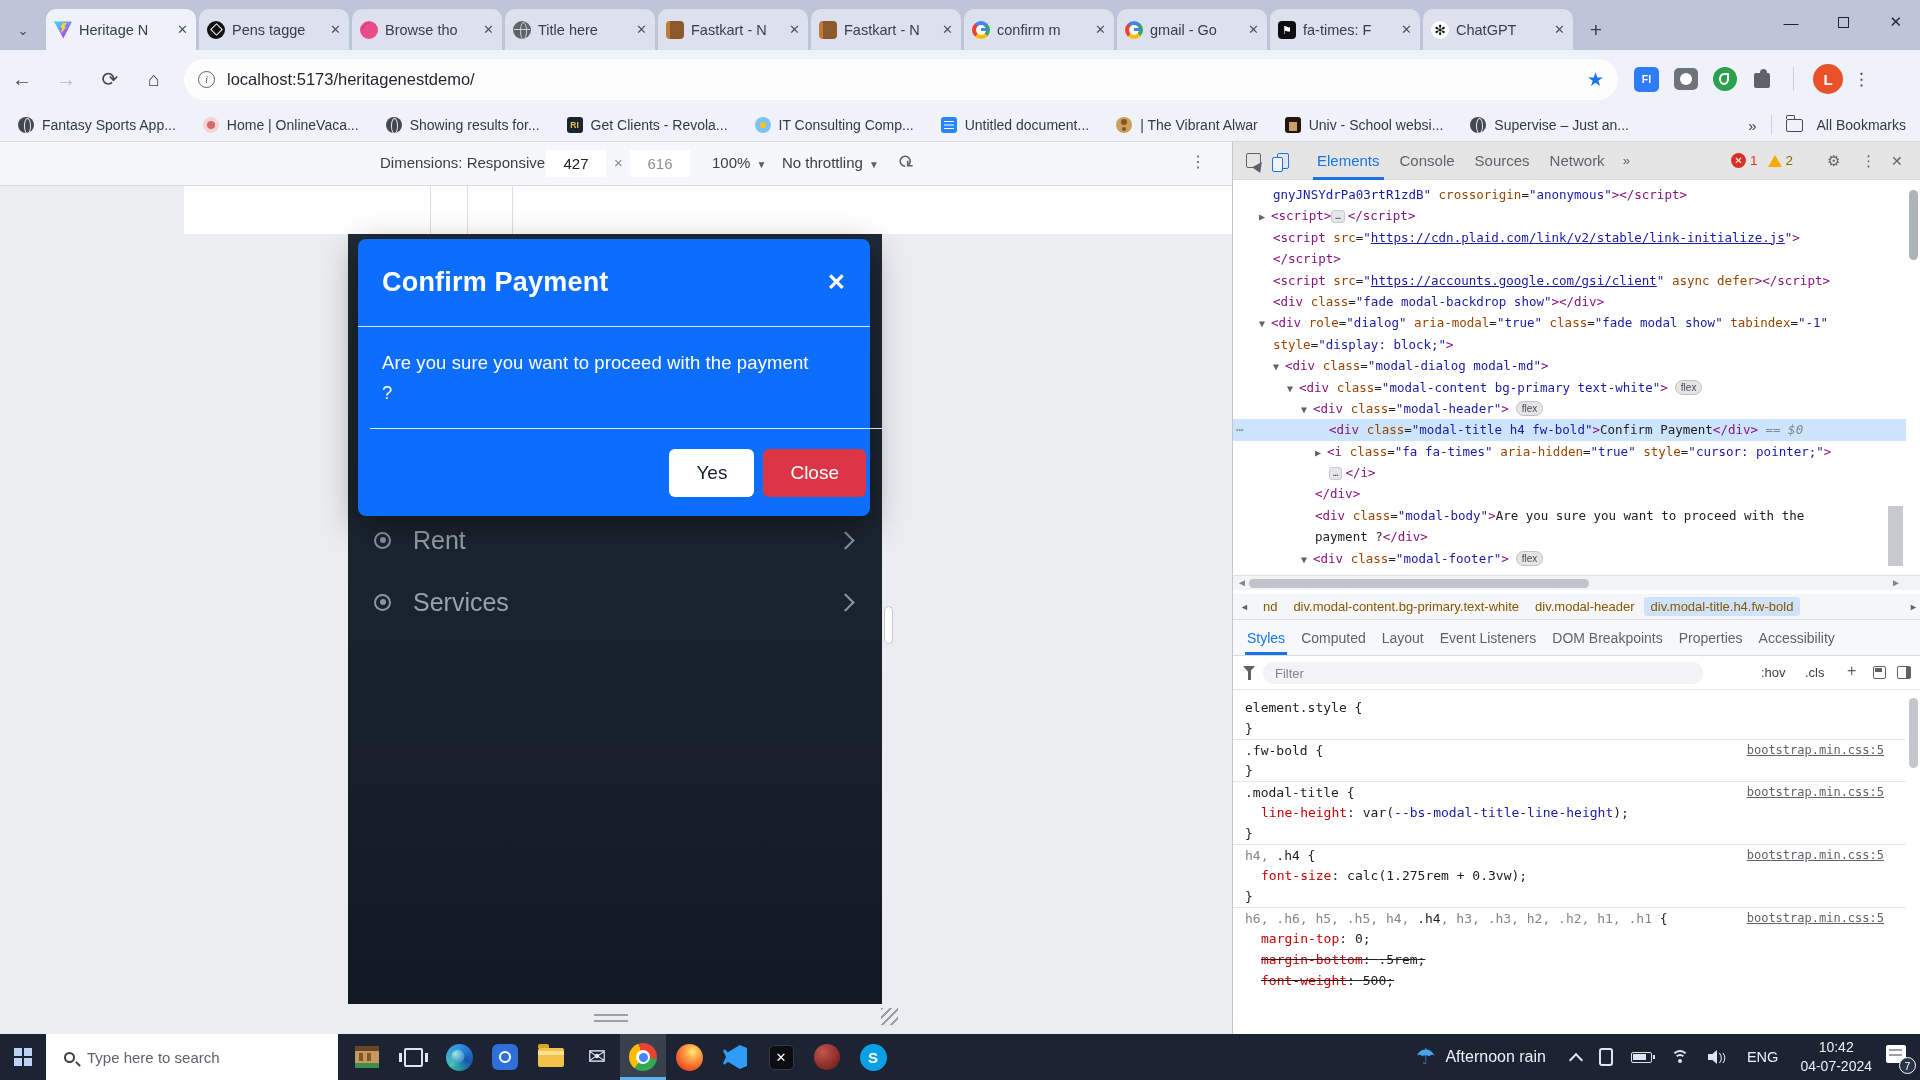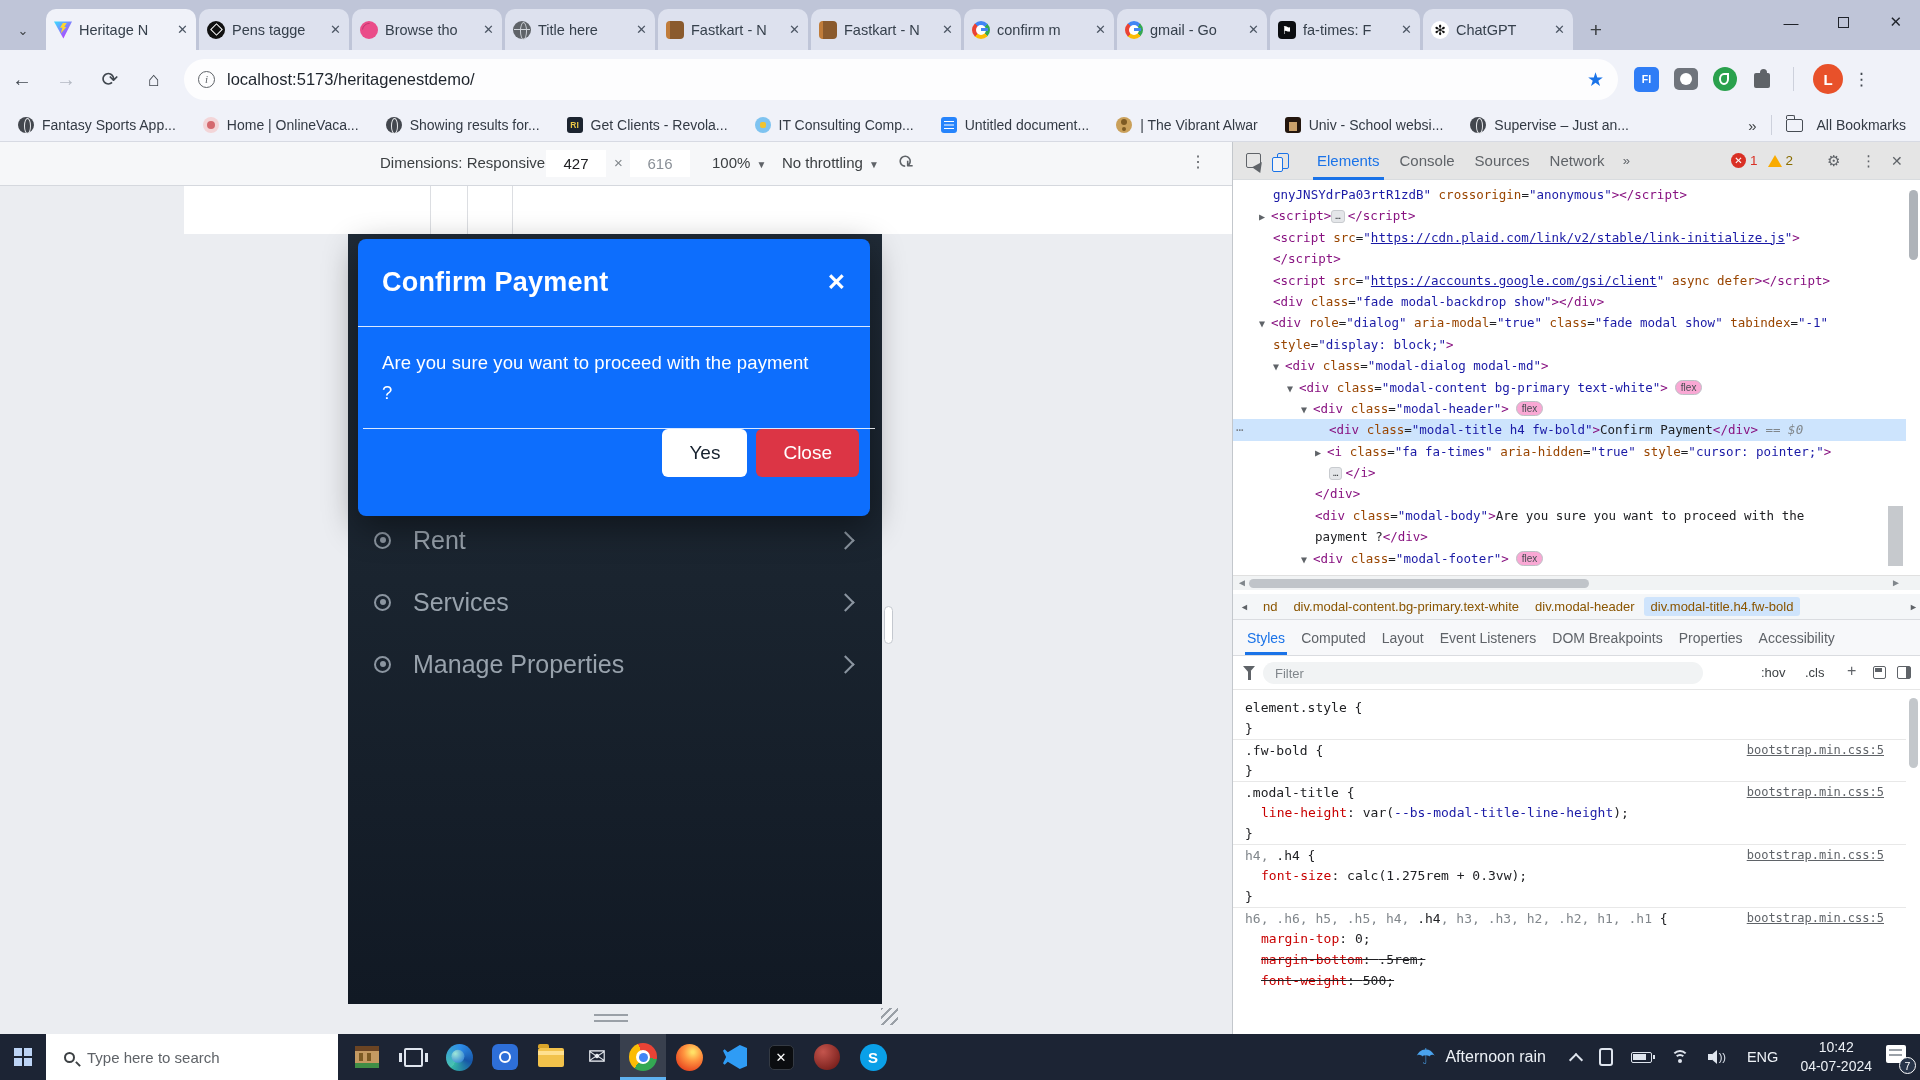--- a/index.html
+++ b/index.html
@@ -86,21 +86,21 @@
 #dbar-dots{position:absolute;left:1190px;top:10px;color:#5f6368;font-size:16px}
 #band{position:absolute;left:184px;top:44px;width:1048px;height:48px;background:#fff}
 .tick{position:absolute;top:0;width:1px;height:48px;background:#dcdee2}
 
 #vp{position:absolute;left:348px;top:92px;width:534px;height:770px;background:linear-gradient(180deg,#202b37 0%,#1a242f 45%,#111924 100%)}
 #modal{position:absolute;left:10px;top:5px;width:512px;height:277px;background:#0d6efd;border-radius:8px;color:#fff;box-shadow:0 10px 34px rgba(0,0,0,.45)}
 #mhead{height:88px;display:flex;align-items:center;justify-content:space-between;padding:0 24px;border-bottom:1px solid rgba(255,255,255,.85)}
 #mtitle{font-size:27px;font-weight:bold;letter-spacing:.2px}
 #mclose{font-size:23px;font-weight:bold;cursor:pointer}
 #mbody{padding:21px 24px 0;font-size:18.5px;line-height:1.62;letter-spacing:.1px;width:490px}
-#mfoot{position:absolute;left:5px;bottom:0;width:100%;height:88px;border-top:1px solid rgba(255,255,255,.85);display:flex;align-items:flex-start;justify-content:flex-end;padding-right:16px;gap:9px}
+#mfoot{position:absolute;left:12px;bottom:0;width:100%;height:88px;border-top:1px solid rgba(255,255,255,.85);display:flex;align-items:center;justify-content:flex-end;padding-right:16px;gap:9px}
 .btn{height:48px;border:none;border-radius:6px;font-size:19px;padding:0 27px;font-family:"Liberation Sans",sans-serif}
 #btn-yes{background:#fff;color:#15202d}
 #btn-close{background:#dc3545;color:#fff}
 #menu{position:absolute;left:0;top:275px;width:534px}
 .mitem{height:62px;display:flex;align-items:center;padding:0 30px 0 26px;color:#98a2ac;font-size:25px}
 .cdot{width:17px;height:17px;border:2px solid #8b95a0;border-radius:50%;position:relative;margin-right:22px;flex:0 0 auto}
 .cdot::after{content:"";position:absolute;left:3.5px;top:3.5px;width:6px;height:6px;background:#8b95a0;border-radius:50%}
 .mlabel{flex:1}
 .chev{width:13px;height:13px;border-top:2.5px solid #8b95a0;border-right:2.5px solid #8b95a0;transform:rotate(45deg)}
 #rhandle{position:absolute;left:884px;top:464px;width:9px;height:38px;background:#fff;border:1px solid #c4c8cf;border-radius:5px}
@@ -128,21 +128,21 @@
 #dt-dots{position:absolute;left:628px;color:#5f6368;font-size:15px}
 #dt-close{position:absolute;left:658px;color:#5f6368;font-size:14px}
 #code{position:absolute;left:0;top:38px;width:673px;height:395px;overflow:hidden;font-family:"DejaVu Sans Mono","Liberation Mono",monospace;font-size:12.5px;padding-top:4px}
 .cl{height:21.4px;line-height:21.4px;white-space:pre;position:relative}
 .cl.hl{background:#cde4fd}
 .gut{position:absolute;left:3px;color:#7d838a;letter-spacing:-1px}
 .tk-t{color:#881280}.tk-at{color:#994500}.tk-v{color:#1a1aa6}.tk-p{color:#202124}
 .tk-l{color:#1a1aa6;text-decoration:underline}
 .tk-a{color:#5f6368;font-size:10px}
 .tk-g{color:#80868b;font-style:italic}
-.tk-f{display:inline-block;border:1px solid #bdc1c6;background:#f9a8d4;color:#474c51;border-radius:8px;font-size:10px;line-height:13px;padding:0 5px;margin-left:7px;font-family:"Liberation Sans",sans-serif;vertical-align:1px}
+.tk-f{display:inline-block;border:1px solid #bdc1c6;background:#e5e5e5;color:#474c51;border-radius:8px;font-size:10px;line-height:13px;padding:0 5px;margin-left:7px;font-family:"Liberation Sans",sans-serif;vertical-align:1px}
 .tk-e{display:inline-block;background:#e4e6e9;border:1px solid #c8cbcf;color:#3c4043;border-radius:3px;font-size:9px;line-height:11px;padding:0 3px;margin-right:3px;vertical-align:1px}
 #code-vthumb{position:absolute;left:676px;top:48px;width:9px;height:70px;background:#aeb3b9;border-radius:5px}
 #code-vthumb2{position:absolute;left:655px;top:364px;width:15px;height:60px;background:#c6c9cd}
 #hscroll{position:absolute;left:0;top:433px;width:688px;height:15px;background:#f1f3f4;border-top:1px solid #e0e0e0}
 #hthumb{position:absolute;left:16px;top:3px;width:340px;height:9px;background:#c0c4c9;border-radius:5px}
 .harrow{position:absolute;top:1px;color:#80868b;font-size:10px}
 #breadcrumbs{position:absolute;left:0;top:452px;width:688px;height:26px;background:#f4f6f8;border-bottom:1px solid #dadce0;display:flex;align-items:center;font-size:13px;color:#8a5500;overflow:hidden}
 #bc-left{color:#5f6368;font-size:9px;padding:0 7px}
 .crumb{padding:2px 7px;white-space:nowrap;border-radius:3px}
 .crumb.sel{background:#cfe4fc}
@@ -383,25 +383,20 @@
         <div class="mitem">
           <span class="cdot"></span>
           <span class="mlabel">Rent</span>
           <span class="chev"></span>
         </div>
         <div class="mitem">
           <span class="cdot"></span>
           <span class="mlabel">Services</span>
           <span class="chev"></span>
         </div>
-        <div class="mitem">
-          <span class="cdot"></span>
-          <span class="mlabel">Manage Properties</span>
-          <span class="chev"></span>
-        </div>
       </div>
     <div id="modal">
       <div id="mhead">
         <div id="mtitle">Confirm Payment</div>
         <div id="mclose">✕</div>
       </div>
       <div id="mbody">Are you sure you want to proceed with the payment ?</div>
       <div id="mfoot">
         <button class="btn" id="btn-yes">Yes</button>
         <button class="btn" id="btn-close">Close</button>

